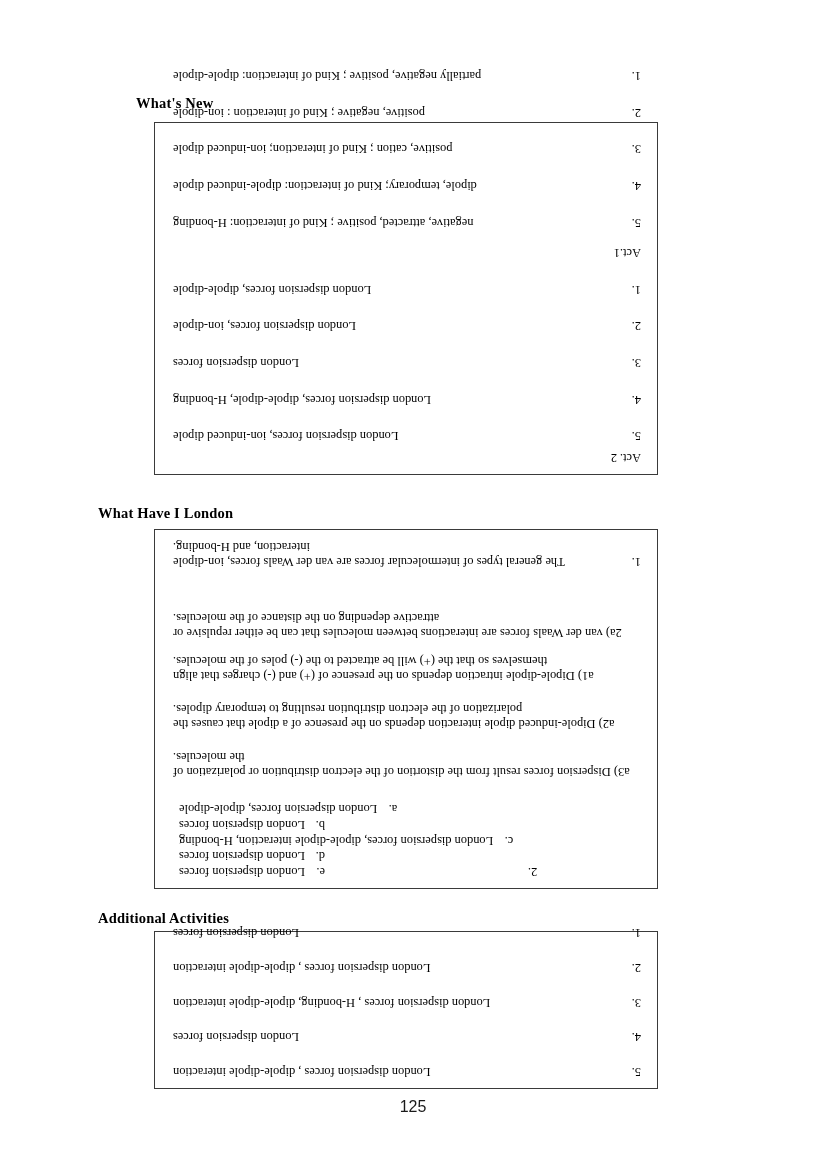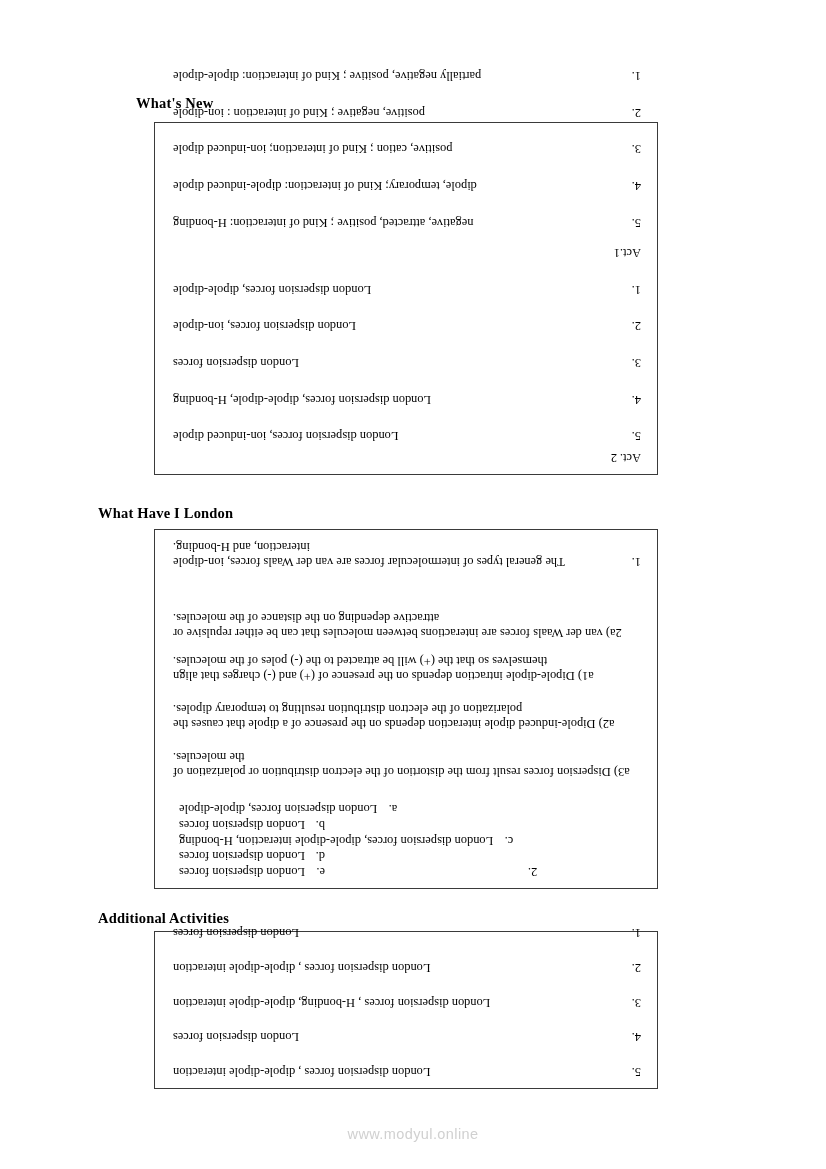--- a/index.html
+++ b/index.html
@@ -296,15 +296,15 @@
         <span class="num">2.</span>
         <span class="txt">London dispersion forces , dipole-dipole interaction</span>
       </div>
       <div class="num-line">
         <span class="num">1.</span>
         <span class="txt">London dispersion forces</span>
       </div>
     </div>
   </div>
 
-  <div id="watermark">www.modyul.online</div>
+  <div id="page-number">125</div>
 
 </div>
 
 </body></html>

